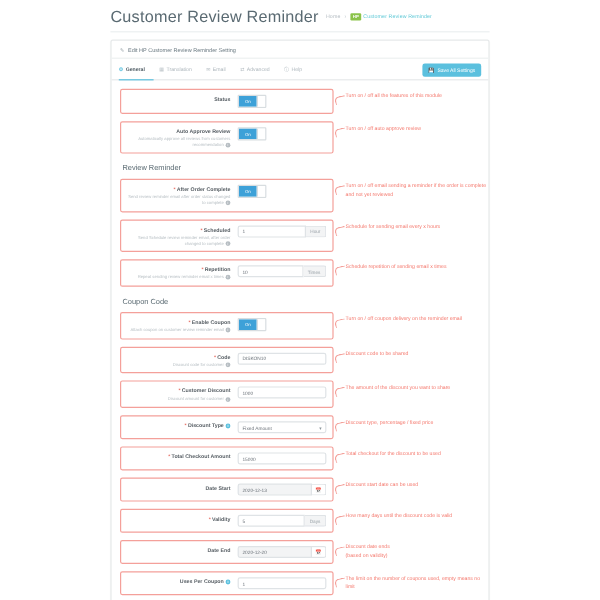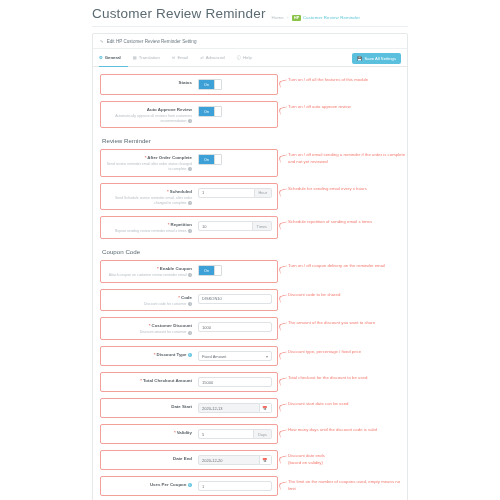--- a/index.html
+++ b/index.html
@@ -9,21 +9,21 @@
     font-family:"Liberation Sans", sans-serif;
     color:#555;
     -webkit-font-smoothing:antialiased;
   }
   .page{position:relative;width:500px;height:500px;background:#ffffff;}
 
   
   .page-head{
     padding:6px 0 5px 0;
     margin:0 92px 0 92px;
-    display:flex;align-items:flex-end;gap:6px;
+    display:flex;align-items:center;gap:6px;
     border-bottom:1px solid #eceff1;
   }
   .page-title{
     font-size:13.5px;font-weight:300;color:#5a6a72;letter-spacing:.2px;
     white-space:nowrap;
   }
   .crumb{font-size:4.4px;color:#b4bcc2;white-space:nowrap;letter-spacing:.1px;}
   .crumb .sep{margin:0 2px;color:#c9d0d4;}
   .badge-hp{
     display:inline-block;background:#8bc34a;color:#fff;font-size:3.6px;

